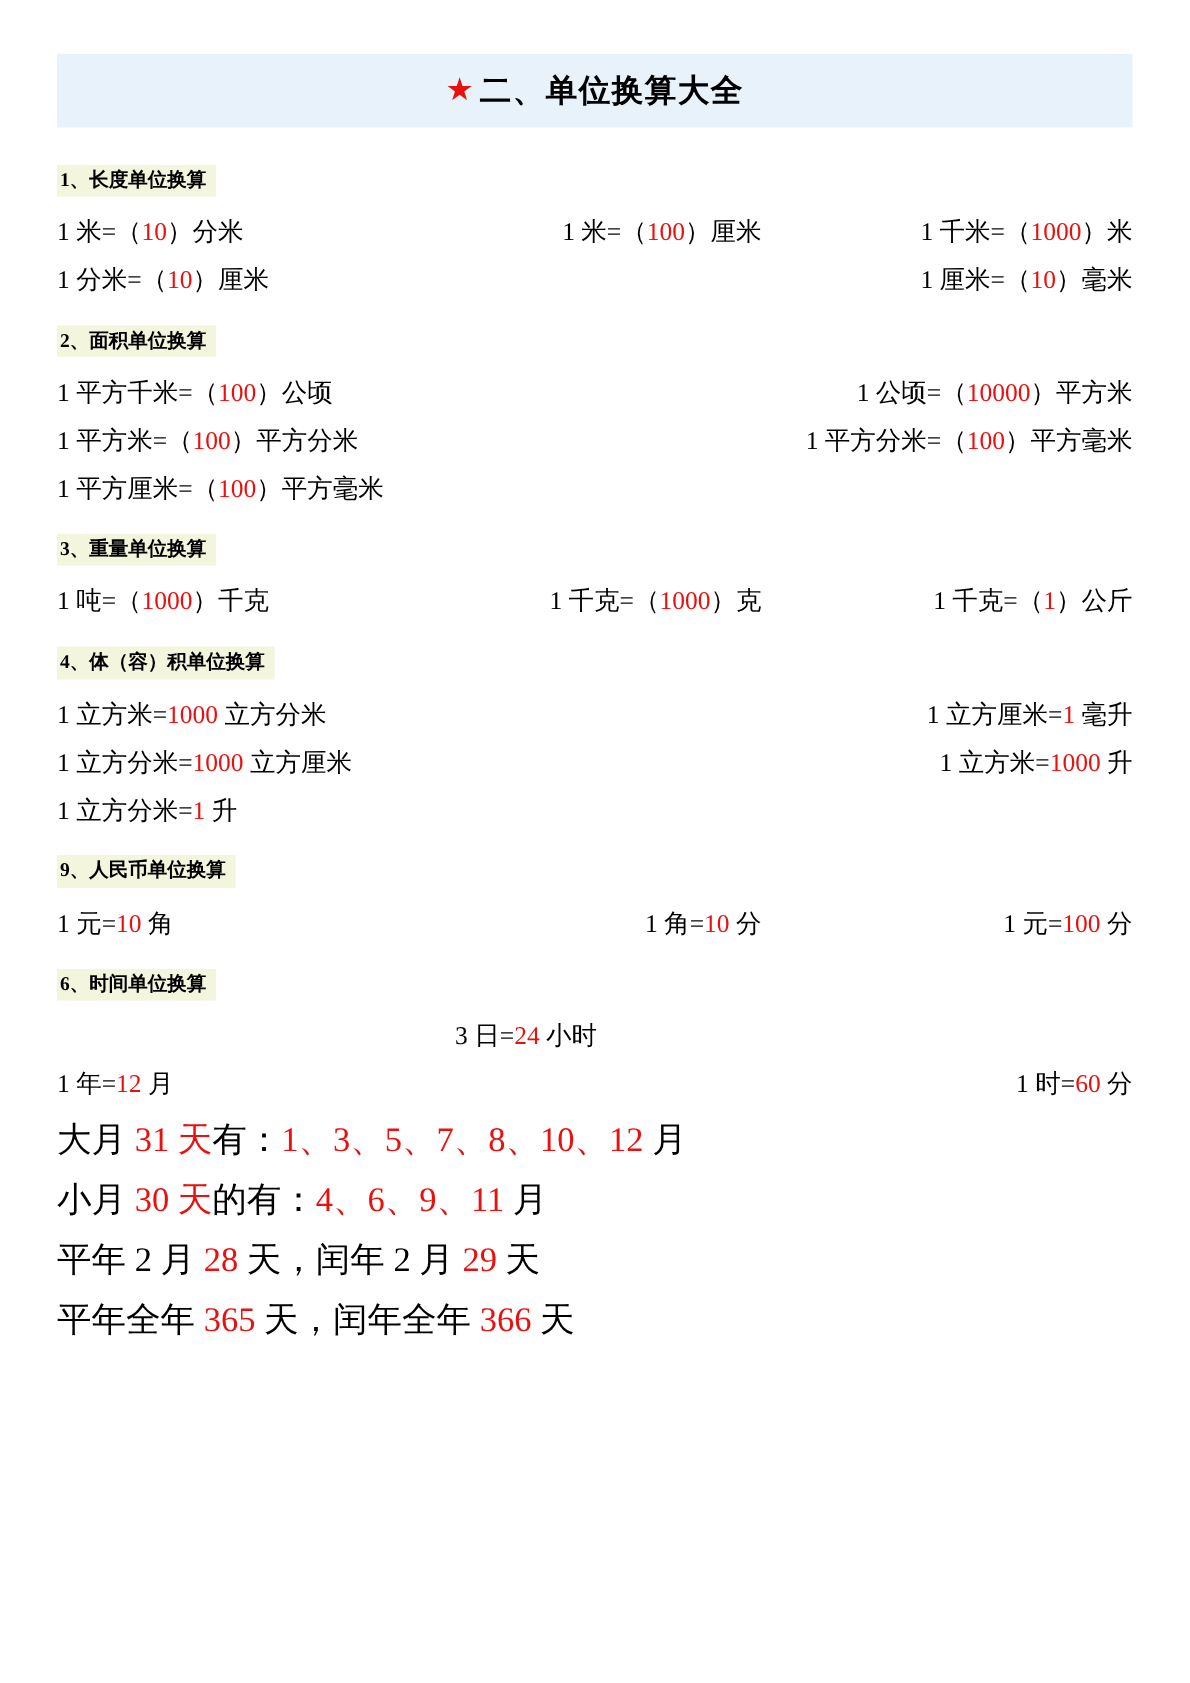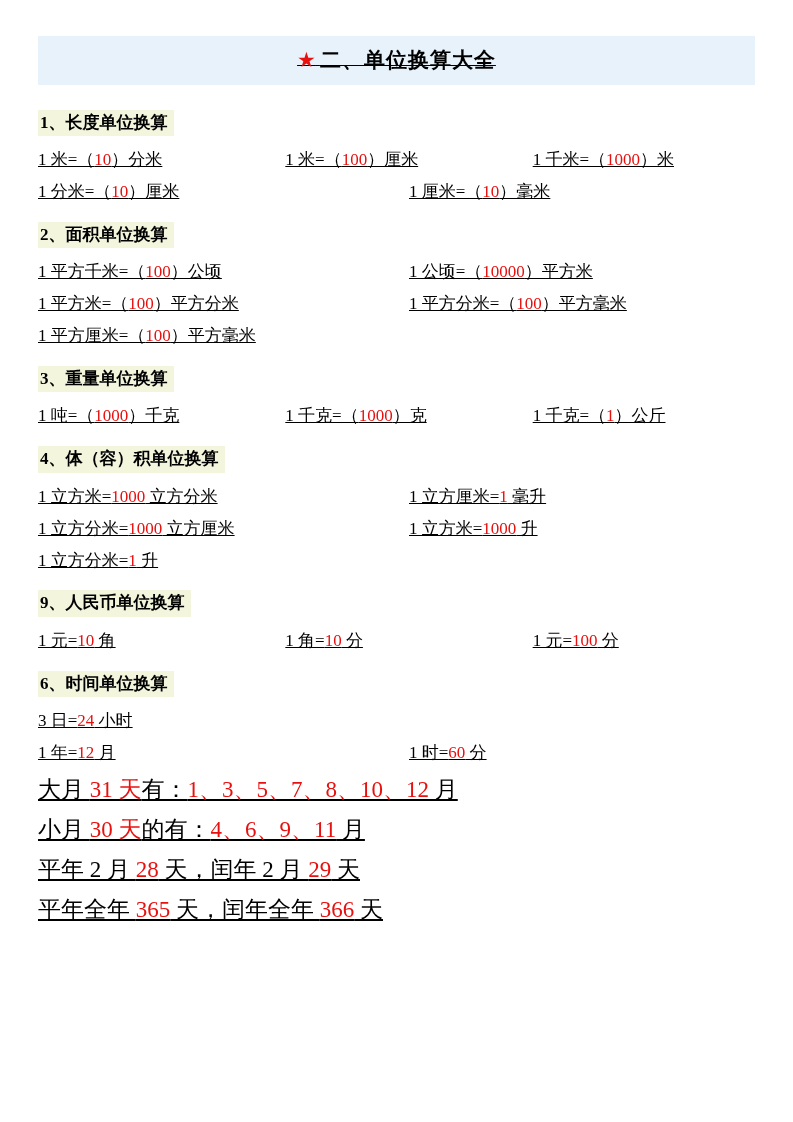--- a/index.html
+++ b/index.html
@@ -13,21 +13,20 @@
     font-family: "Liberation Serif", "DejaVu Serif", serif;
     color: #000000;
     position: relative;
     overflow: hidden;
   }
   .page {
     width: 793px;
     height: 809px;
     box-sizing: border-box;
     padding: 36px 38px 0 38px;
-    text-decoration: underline;
   }
   .title-bar {
     background: #e7f2fb;
     text-align: center;
     padding: 10px 0 11px 0;
     margin-bottom: 16px;
   }
   .title-bar .star {
     color: #e8110f;
     font-size: 21px;
@@ -36,21 +35,21 @@
   }
   .title-bar .title-text {
     font-size: 21px;
     font-weight: bold;
     letter-spacing: 1px;
     vertical-align: middle;
   }
   .section-head {
     display: inline-block;
     background: #f3f5dd;
-    font-size: 17px;
+    font-size: 13px;
     font-weight: bold;
     padding: 2px 6px 3px 2px;
     margin: 9px 0 4px 0;
     line-height: 1.25;
   }
   .line {
     font-size: 23px;
     line-height: 1.35;
     margin: 9px 0 9px 0;
     white-space: pre;
@@ -59,21 +58,21 @@
     display: flex;
     font-size: 17px;
     line-height: 1.35;
     margin: 9px 0 9px 0;
     gap: 25px;
   }
   .row > span {
     white-space: pre;
   }
   .c1 { width: 360px; }
-  .c2 { width: 360px; }
+  .c2 { width: 360px; text-align: right; }
   .red {
     color: #e8110f;
   }
   .sec-block {
     margin-bottom: 2px;
   }
 </style>
 </head>
 <body>
 

